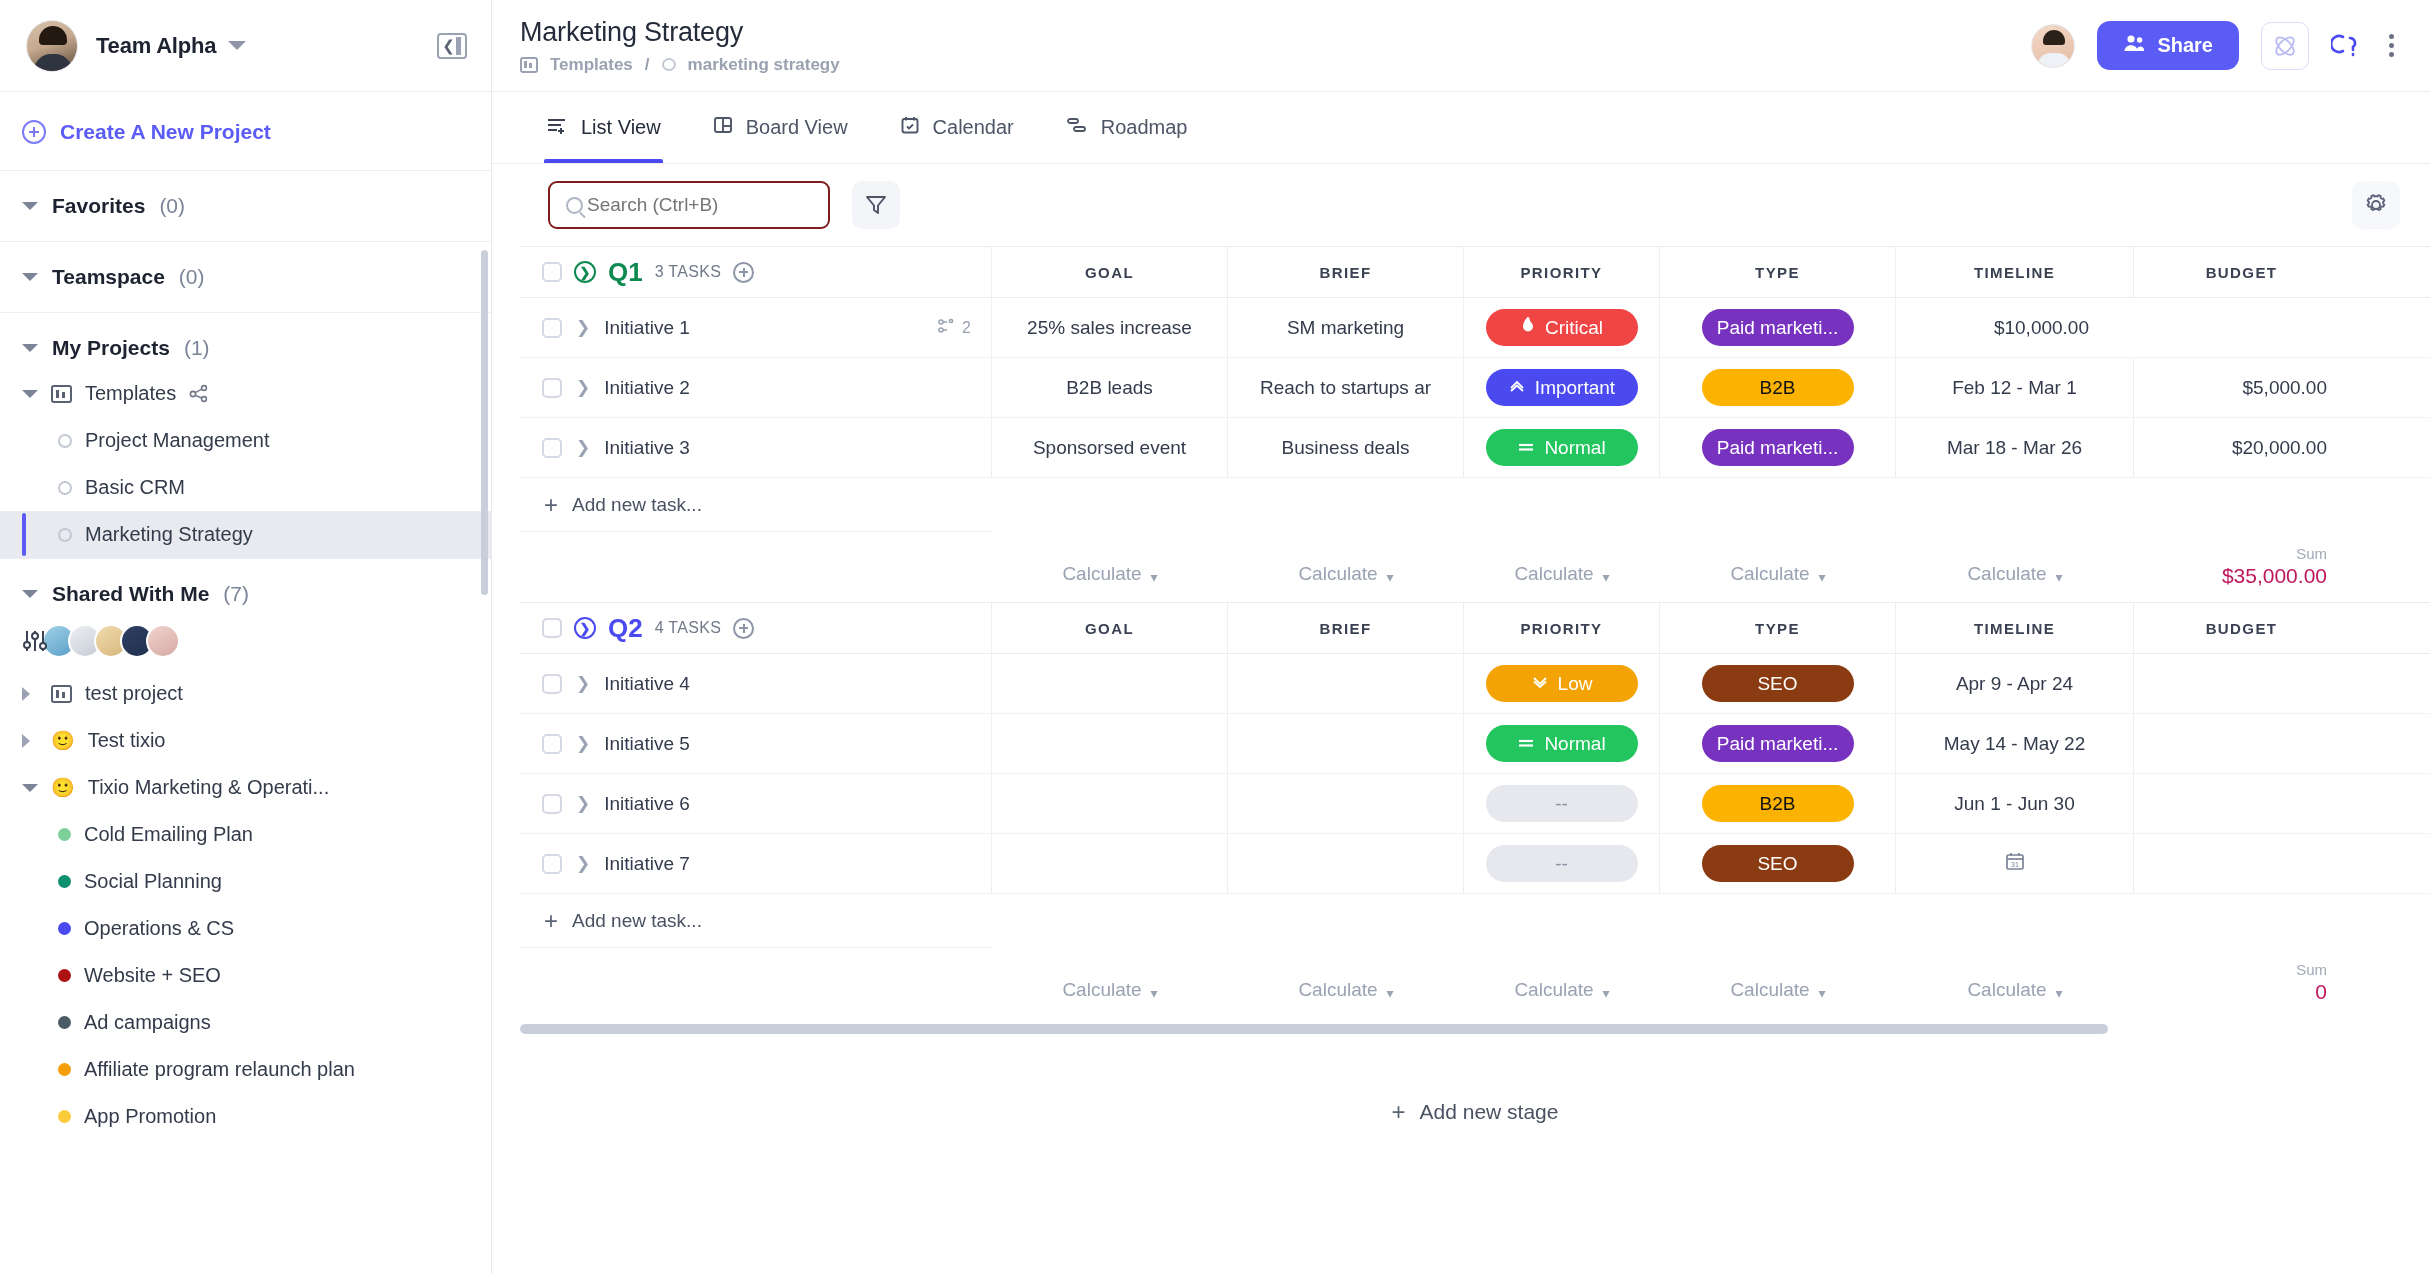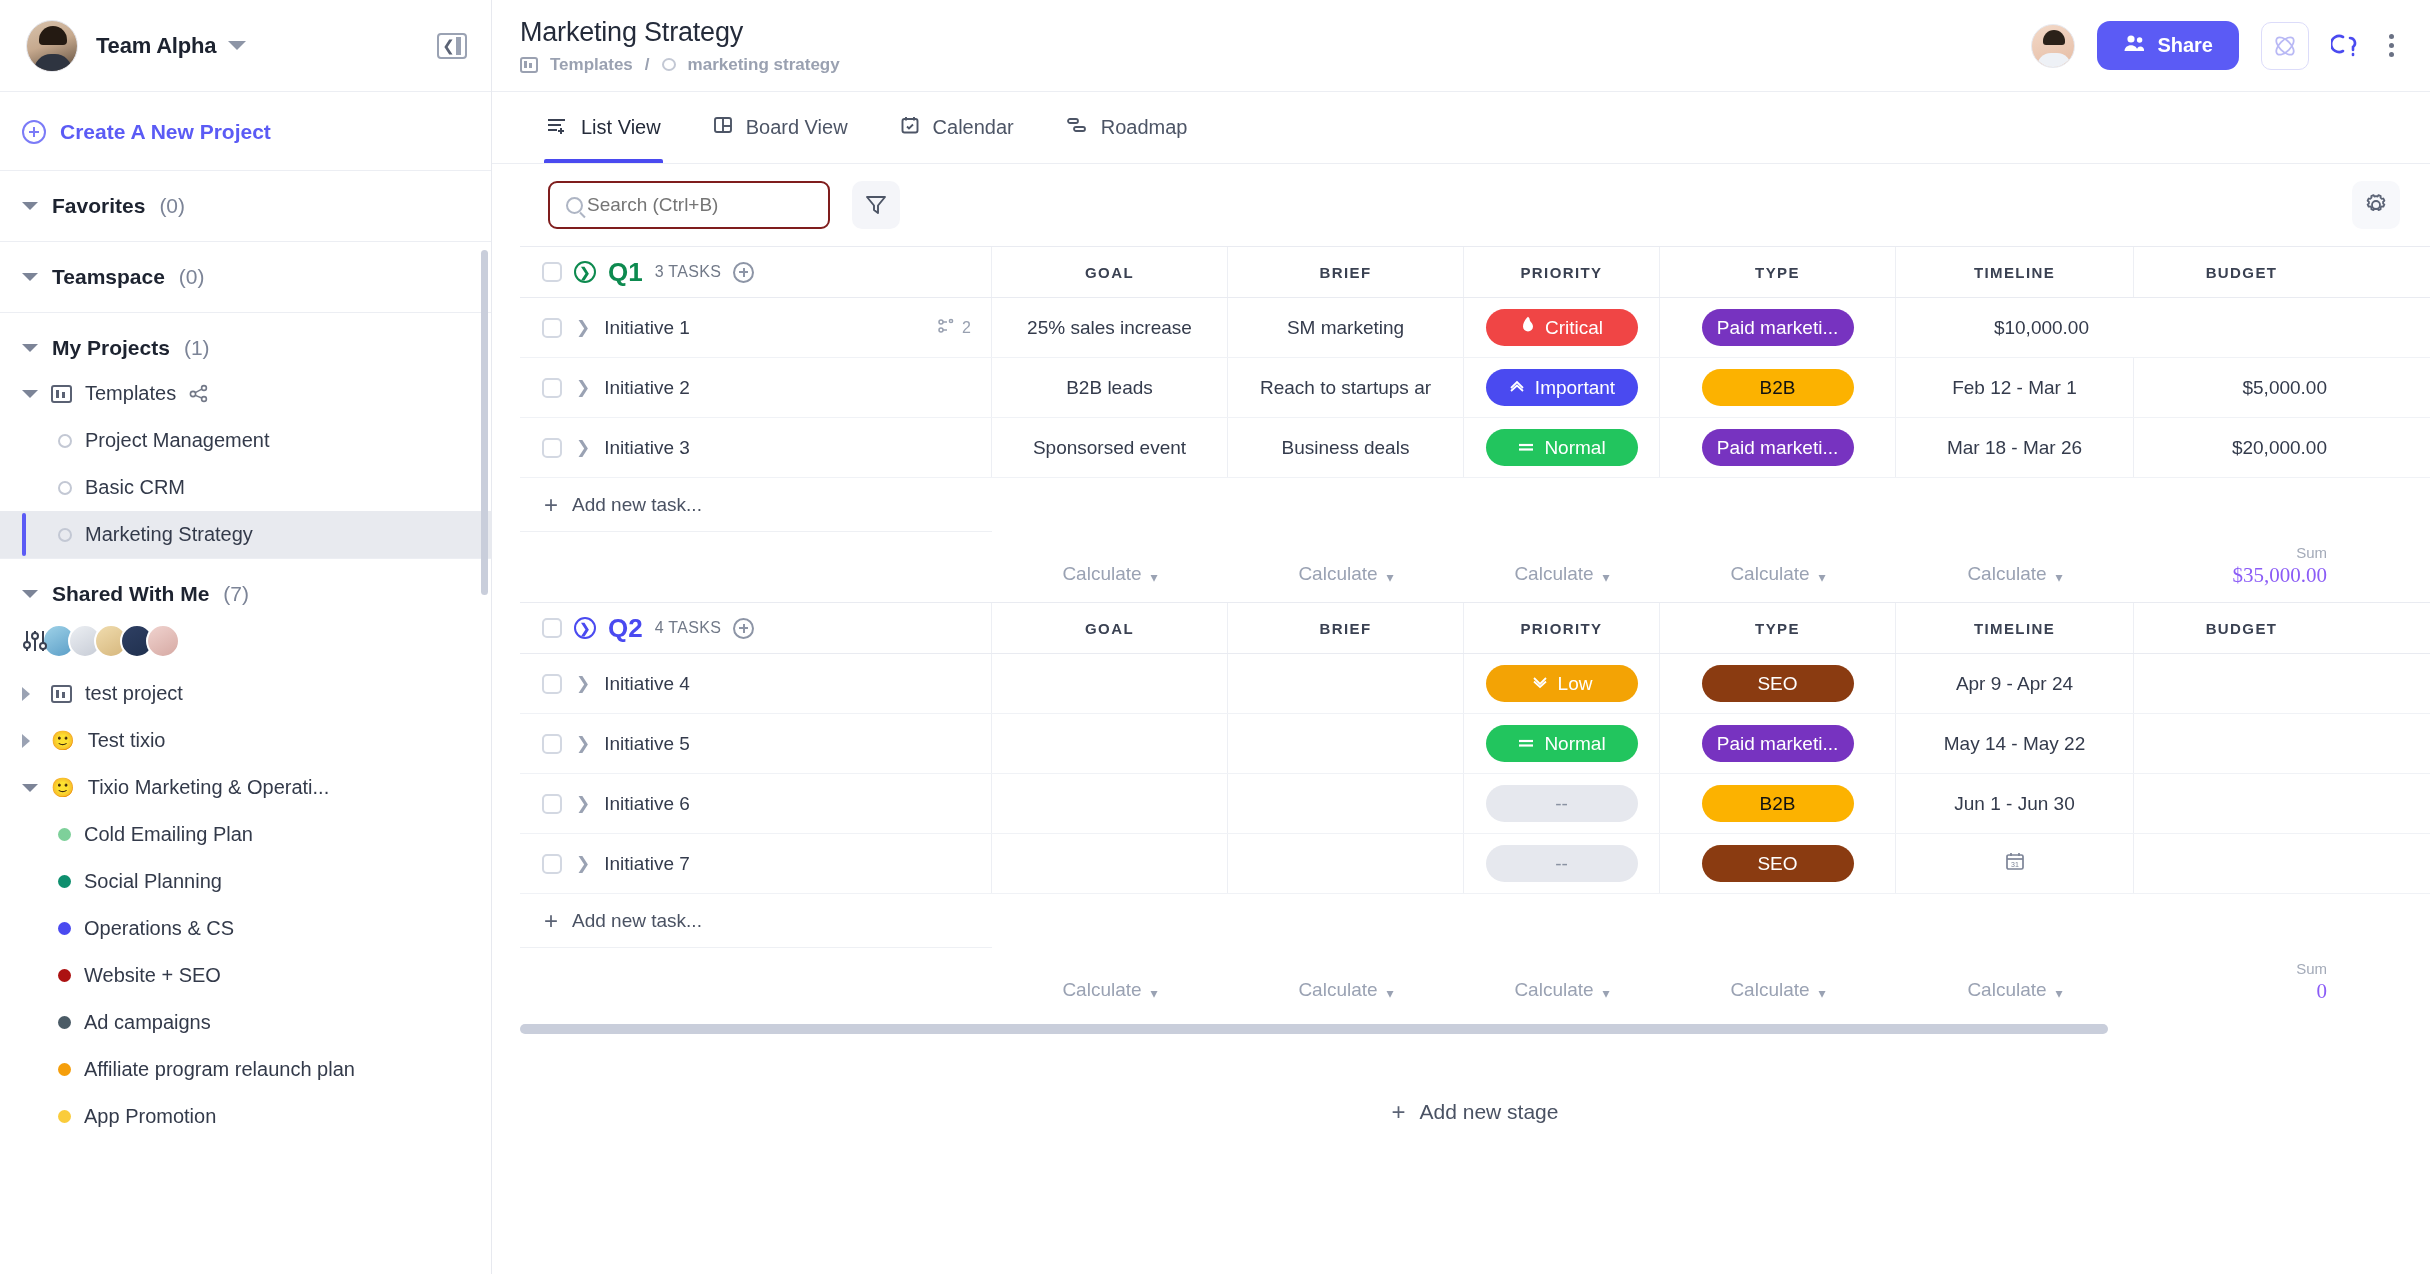--- a/index.html
+++ b/index.html
@@ -220,21 +220,21 @@
   .calc-row { height:60px; display:flex; align-items:stretch; margin-top:4px; }
   .calc-row > div { display:flex; align-items:center; justify-content:center;
                     font-size:19px; color:#9aa2b3; gap:9px; }
   .calc-row .c-name, .calc-row .c-goal, .calc-row .c-brief,
   .calc-row .c-prio, .calc-row .c-type, .calc-row .c-time { border-right:none; }
   .calc { display:flex; align-items:flex-end; gap:9px; cursor:pointer;margin-top:16px; }
   .mini-chev { font-size:14px; }
   .sum-cell { flex-direction:column !important; gap:2px !important; align-items:flex-end !important;
               padding-right:22px; }
   .sum-label { font-size:15px; color:#a3aab8; }
-  .sum-value { font-size:21px; color:#8b5cf6;font-family:Liberation Serif, serif; }
+  .sum-value { font-size:21px; color:#be185d; }
 
   .hscroll { height:10px; background:#c9cedb; border-radius:5px; margin:12px 0 0 0; width:1588px; }
   .add-stage { display:flex; align-items:center; justify-content:center; gap:14px;
                font-size:21px; color:#4a5263; margin-top:66px; cursor:pointer; }
 </style>
 </head>
 <body>
 
 <div class="app">
 

